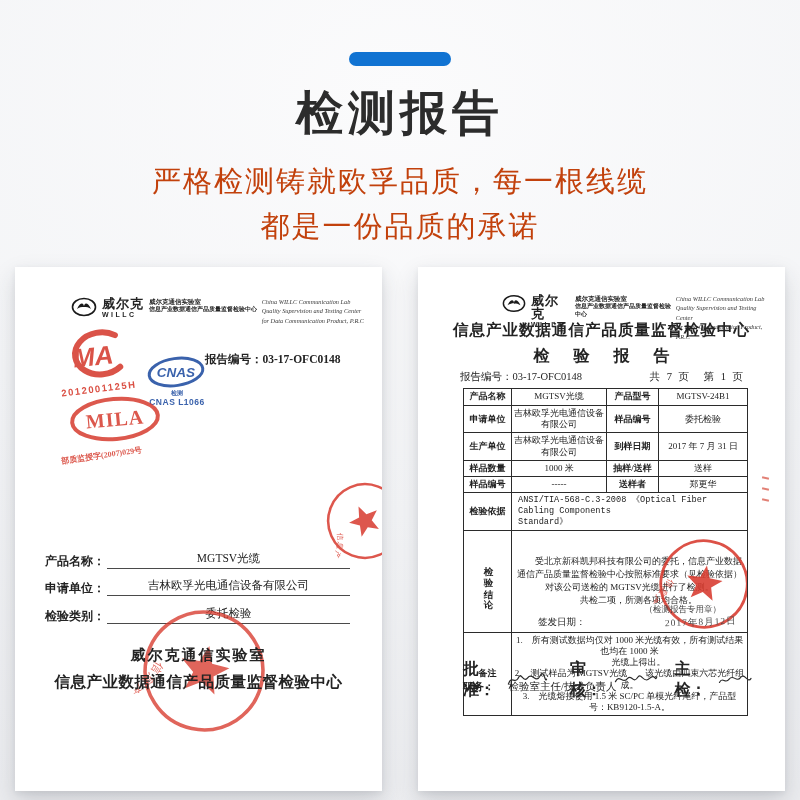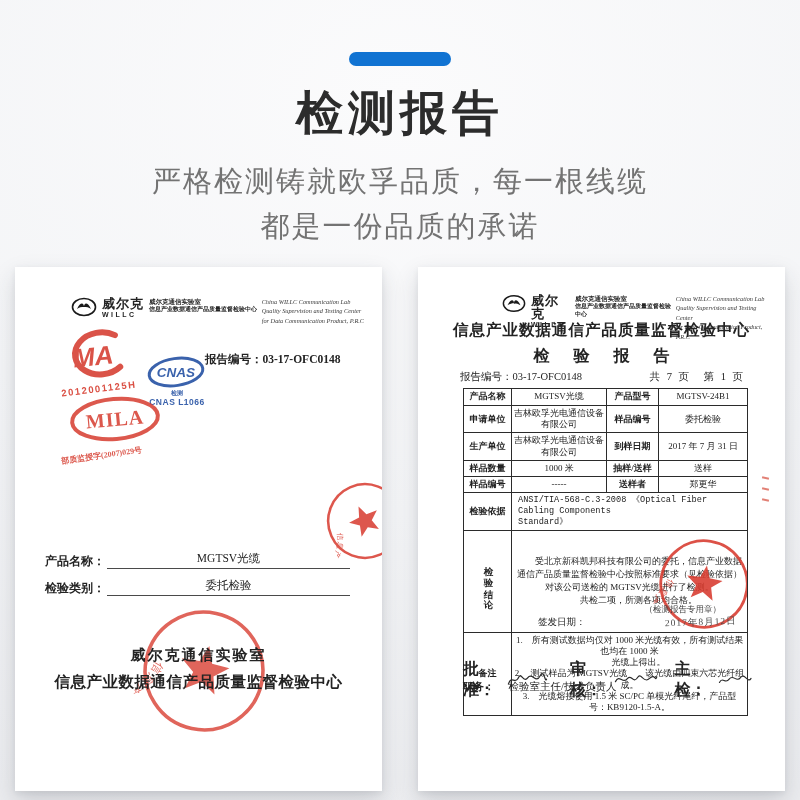--- a/index.html
+++ b/index.html
@@ -6,21 +6,21 @@
   html,body { width:800px; height:800px; }
   body {
     font-family:"Liberation Sans", sans-serif;
     background: radial-gradient(120% 95% at 50% 12%, #fbfbfc 0%, #f4f5f7 55%, #ebecef 100%);
     overflow:hidden;
     color:#222;
   }
   .hero { text-align:center; padding-top:52px; }
   .accent-bar { width:102px; height:14px; border-radius:8px; margin:0 auto; background:#1173d2; }
   .page-title { font-size:47px; font-weight:800; color:#2c2c2c; letter-spacing:5px; margin:16px 16px 14px; }
-  .sub { font-size:29px; color:#737373; letter-spacing:2px; line-height:1.55; }
+  .sub { font-size:29px; color:#c2410c; letter-spacing:2px; line-height:1.55; }
 
   .cards { display:flex; gap:36px; padding:0 15px; margin-top:18px; }
   .card {
     position:relative; width:375px; height:524px; background:#fff;
     box-shadow:0 10px 22px rgba(40,45,60,.17), 0 2px 6px rgba(40,45,60,.08);
     overflow:hidden;
     font-family:"Liberation Serif", serif; color:#232323;
   }
 
   
@@ -159,20 +159,24 @@
         <textPath href="#arcA">信息产业数据通信产品质量监督检验中心</textPath>
       </text>
     </svg>
 
     <div class="fields">
       <div class="field">
         <span class="lbl">产品名称：</span>
         <span class="val">MGTSV光缆</span>
       </div>
       <div class="field">
+        <span class="lbl">申请单位：</span>
+        <span class="val">吉林欧孚光电通信设备有限公司</span>
+      </div>
+      <div class="field">
         <span class="lbl">检验类别：</span>
         <span class="val">委托检验</span>
       </div>
     </div>
 
     <svg class="stamp stamp-bottom" viewBox="0 0 100 100">
       <circle cx="50" cy="50" r="46" fill="none" stroke="#d83a2e" stroke-width="2.8"></circle>
       <polygon points="50,30 55,43.1 69,43.8 58.1,52.6 61.8,66.2 50,58.5 38.2,66.2 41.9,52.6 31,43.8 45,43.1" fill="#d83a2e"></polygon>
       <defs>
           <path id="arcB" d="M12,50 A38,38 0 1 1 12.02,49.9" fill="none"></path>

